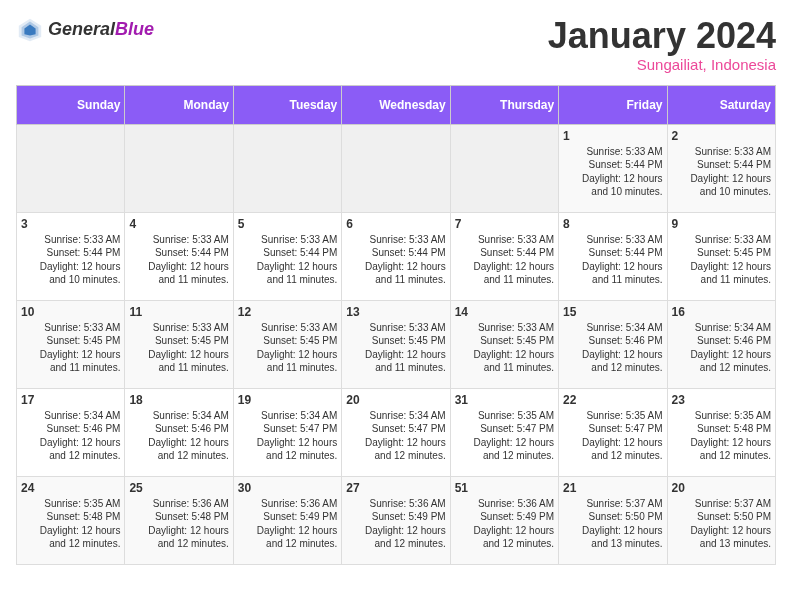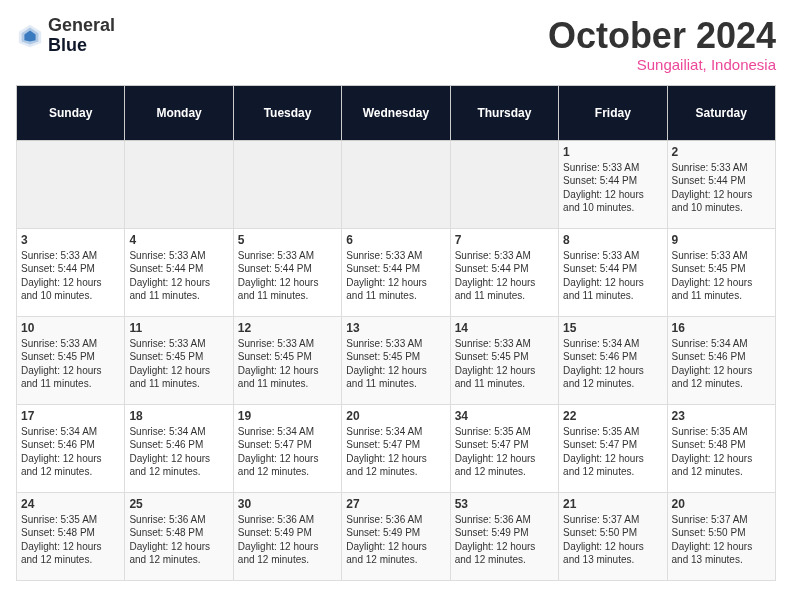--- a/index.html
+++ b/index.html
@@ -16,32 +16,33 @@
       align-items: flex-start;
       margin-bottom: 12px;
     }
     .logo {
       display: flex;
       align-items: center;
       gap: 4px;
     }
     .logo-text {
       display: flex;
-      flex-direction: column;
+      flex-direction: row;
       line-height: 1.1;
+      font-style: italic;
     }
     .logo-general {
       font-size: 18px;
       font-weight: bold;
       color: #333;
     }
     .logo-blue {
       font-size: 18px;
       font-weight: bold;
-      color: #0f172a;
+      color: #a21caf;
     }
     .logo-icon {
       width: 28px;
       height: 28px;
     }
     .title-block {
       text-align: right;
     }
     .month-title {
       font-size: 36px;
@@ -52,26 +53,26 @@
     .location {
       font-size: 15px;
       color: #ec4899;
     }
     table {
       width: 100%;
       border-collapse: collapse;
       table-layout: fixed;
     }
     thead tr th {
-      background-color: #0f172a;
+      background-color: #8b5cf6;
       color: #fff;
       font-size: 12px;
       font-weight: bold;
-      padding: 20px 4px;
-      text-align: center;
+      padding: 12px 4px;
+      text-align: right;
       border: 1px solid #ccc;
     }
     tbody tr td {
       vertical-align: top;
       border: 1px solid #ddd;
       padding: 4px;
       font-size: 10px;
       color: #333;
       height: 88px;
       background: #fff;
@@ -83,20 +84,21 @@
       font-size: 12px;
       font-weight: bold;
       color: #333;
       display: block;
       margin-bottom: 2px;
     }
     .cell-text {
       font-size: 10px;
       line-height: 1.35;
       color: #333;
+      text-align: right;
     }
     .empty-cell {
       background: #f0f0f0 !important;
     }
   </style>
 </head>
 <body>
 
 <div class="header">
   <div class="logo">
@@ -104,21 +106,21 @@
       <polygon points="20,4 36,14 36,30 20,36 4,30 4,14" fill="#3a7abf" opacity="0.15"></polygon>
       <polygon points="20,8 32,16 32,28 20,32 8,28 8,16" fill="#3a7abf" opacity="0.3"></polygon>
       <polygon points="20,12 28,18 28,26 20,28 12,26 12,18" fill="#3a7abf"></polygon>
     </svg>
     <div class="logo-text">
       <span class="logo-general">General</span>
       <span class="logo-blue">Blue</span>
     </div>
   </div>
   <div class="title-block">
-    <div class="month-title">October 2024</div>
+    <div class="month-title">January 2024</div>
     <div class="location">Sungailiat, Indonesia</div>
   </div>
 </div>
 
 <table>
   <thead>
     <tr>
     <th>Sunday</th>
         <th>Monday</th>
         <th>Tuesday</th>
@@ -275,21 +277,21 @@
 and 12 minutes.</div>
         </td>
         <td>
           <span class="day-num">20</span>
           <div class="cell-text" style="white-space: pre-line;">Sunrise: 5:34 AM
 Sunset: 5:47 PM
 Daylight: 12 hours
 and 12 minutes.</div>
         </td>
         <td>
-          <span class="day-num">34</span>
+          <span class="day-num">31</span>
           <div class="cell-text" style="white-space: pre-line;">Sunrise: 5:35 AM
 Sunset: 5:47 PM
 Daylight: 12 hours
 and 12 minutes.</div>
         </td>
         <td>
           <span class="day-num">22</span>
           <div class="cell-text" style="white-space: pre-line;">Sunrise: 5:35 AM
 Sunset: 5:47 PM
 Daylight: 12 hours
@@ -326,21 +328,21 @@
 and 12 minutes.</div>
         </td>
         <td>
           <span class="day-num">27</span>
           <div class="cell-text" style="white-space: pre-line;">Sunrise: 5:36 AM
 Sunset: 5:49 PM
 Daylight: 12 hours
 and 12 minutes.</div>
         </td>
         <td>
-          <span class="day-num">53</span>
+          <span class="day-num">51</span>
           <div class="cell-text" style="white-space: pre-line;">Sunrise: 5:36 AM
 Sunset: 5:49 PM
 Daylight: 12 hours
 and 12 minutes.</div>
         </td>
         <td>
           <span class="day-num">21</span>
           <div class="cell-text" style="white-space: pre-line;">Sunrise: 5:37 AM
 Sunset: 5:50 PM
 Daylight: 12 hours

